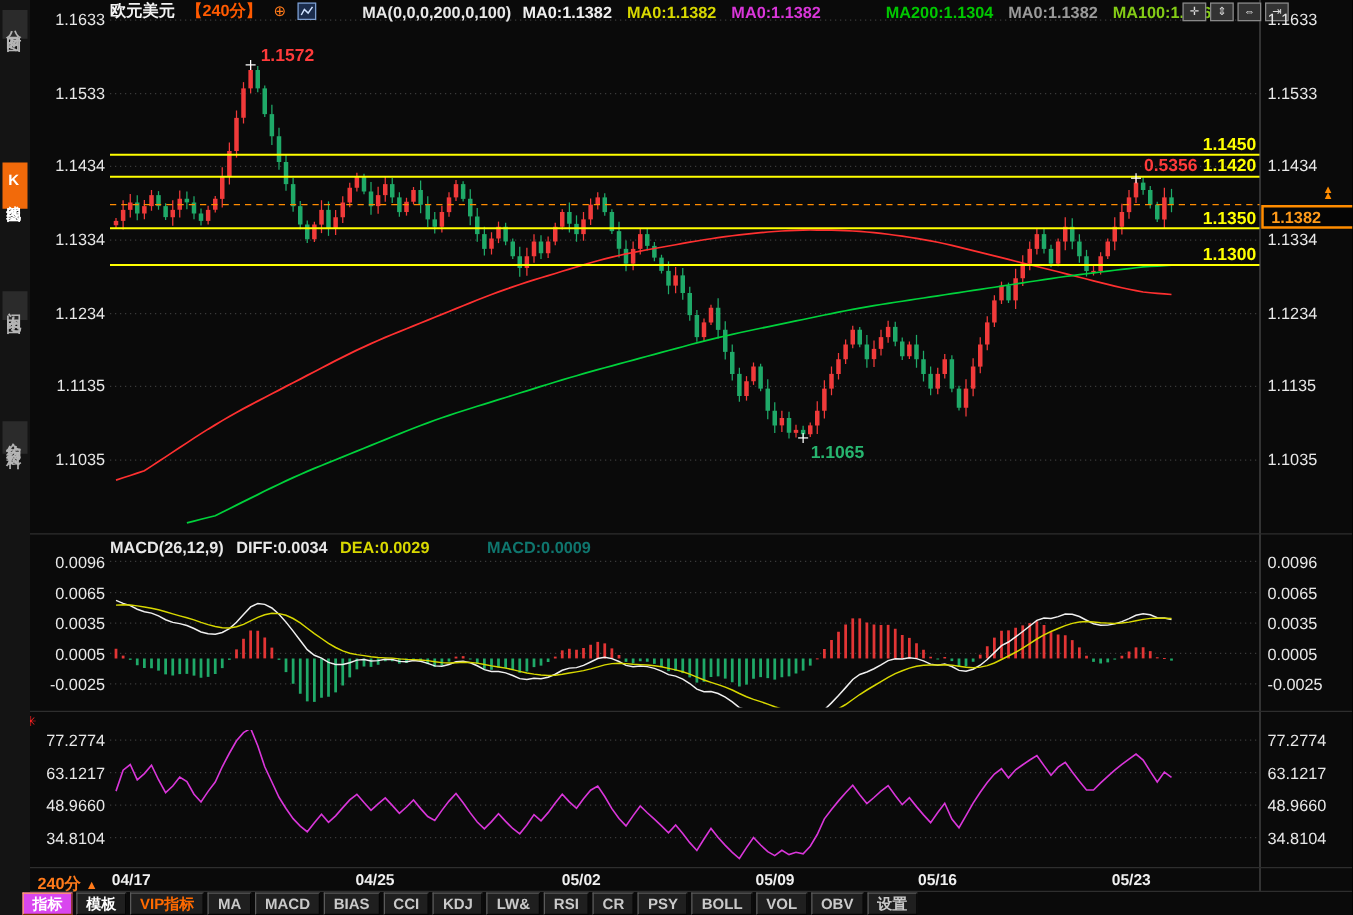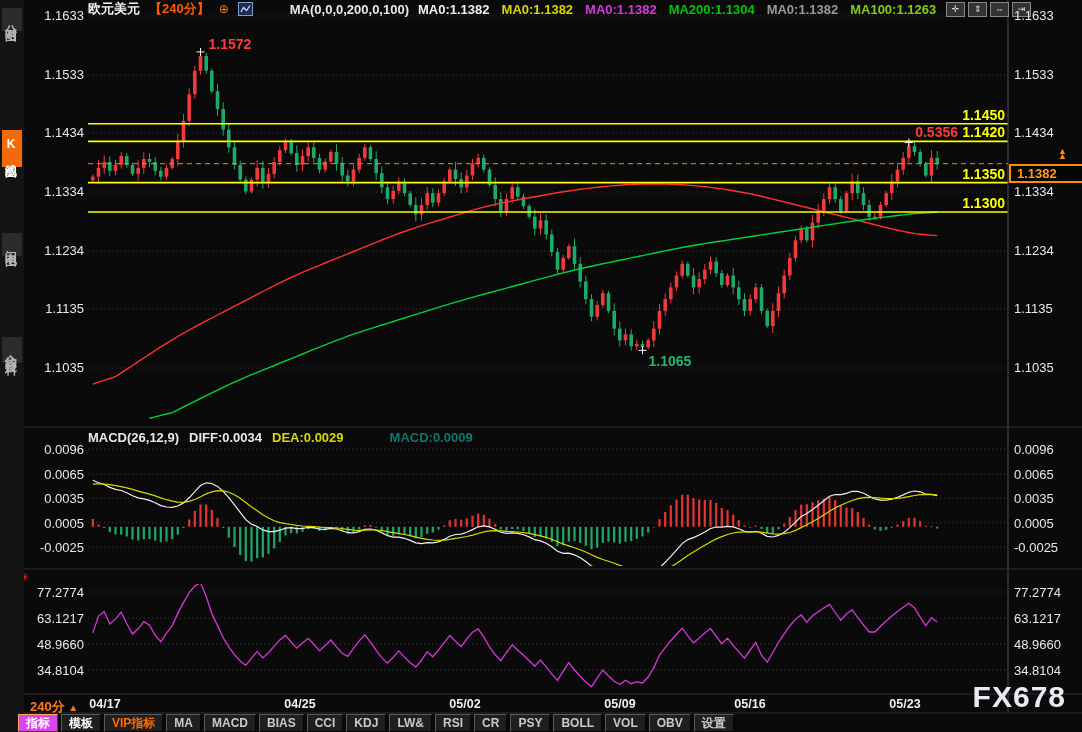--- a/index.html
+++ b/index.html
@@ -582,21 +582,21 @@
     <span class="cicon">
       <svg width="11" height="10">
           <polyline points="1,8 3.5,3.5 6.5,6.5 10,1.5" fill="none" stroke="#cfe2ff" stroke-width="1.2"></polyline>
         </svg>
     </span>
     <span class="fml">MA(0,0,0,200,0,100)</span>
     <span class="mavals">
         <span style="color: rgb(240, 240, 240);">MA0:1.1382</span>
         <span style="color: rgb(216, 216, 0);">MA0:1.1382</span>
         <span style="color: rgb(217, 54, 217);">MA0:1.1382</span>
-        <span style="color: rgb(0, 200, 0);">MA200:1.1304</span>
+        <span style="color: rgb(0, 200, 0); margin-left: 40px;">MA200:1.1304</span>
         <span style="color: rgb(154, 154, 154);">MA0:1.1382</span>
         <span style="color: #84cc16;">MA100:1.1263</span>
       </span>
   </div>
 
   <div class="winicons">
       <div class="wicon">✛</div>
       <div class="wicon">⇕</div>
       <div class="wicon">⇔</div>
       <div class="wicon">⇥</div>
@@ -674,21 +674,20 @@
       <div class="datelbl" style="left: 300px;">04/25</div>
       <div class="datelbl" style="left: 465px;">05/02</div>
       <div class="datelbl" style="left: 620px;">05/09</div>
       <div class="datelbl" style="left: 750px;">05/16</div>
       <div class="datelbl" style="left: 905px;">05/23</div>
     </div>
   <div class="badge">
     <span>240分</span>
     <span class="arr"> ▲</span>
   </div>
-  <div class="wm">FX678</div>
 
   <div class="toolbar">
       <div class="tbtn active">指标</div>
       <div class="tbtn bright">模板</div>
       <div class="tbtn vip">VIP指标</div>
       <div class="tbtn">MA</div>
       <div class="tbtn">MACD</div>
       <div class="tbtn">BIAS</div>
       <div class="tbtn">CCI</div>
       <div class="tbtn">KDJ</div>

